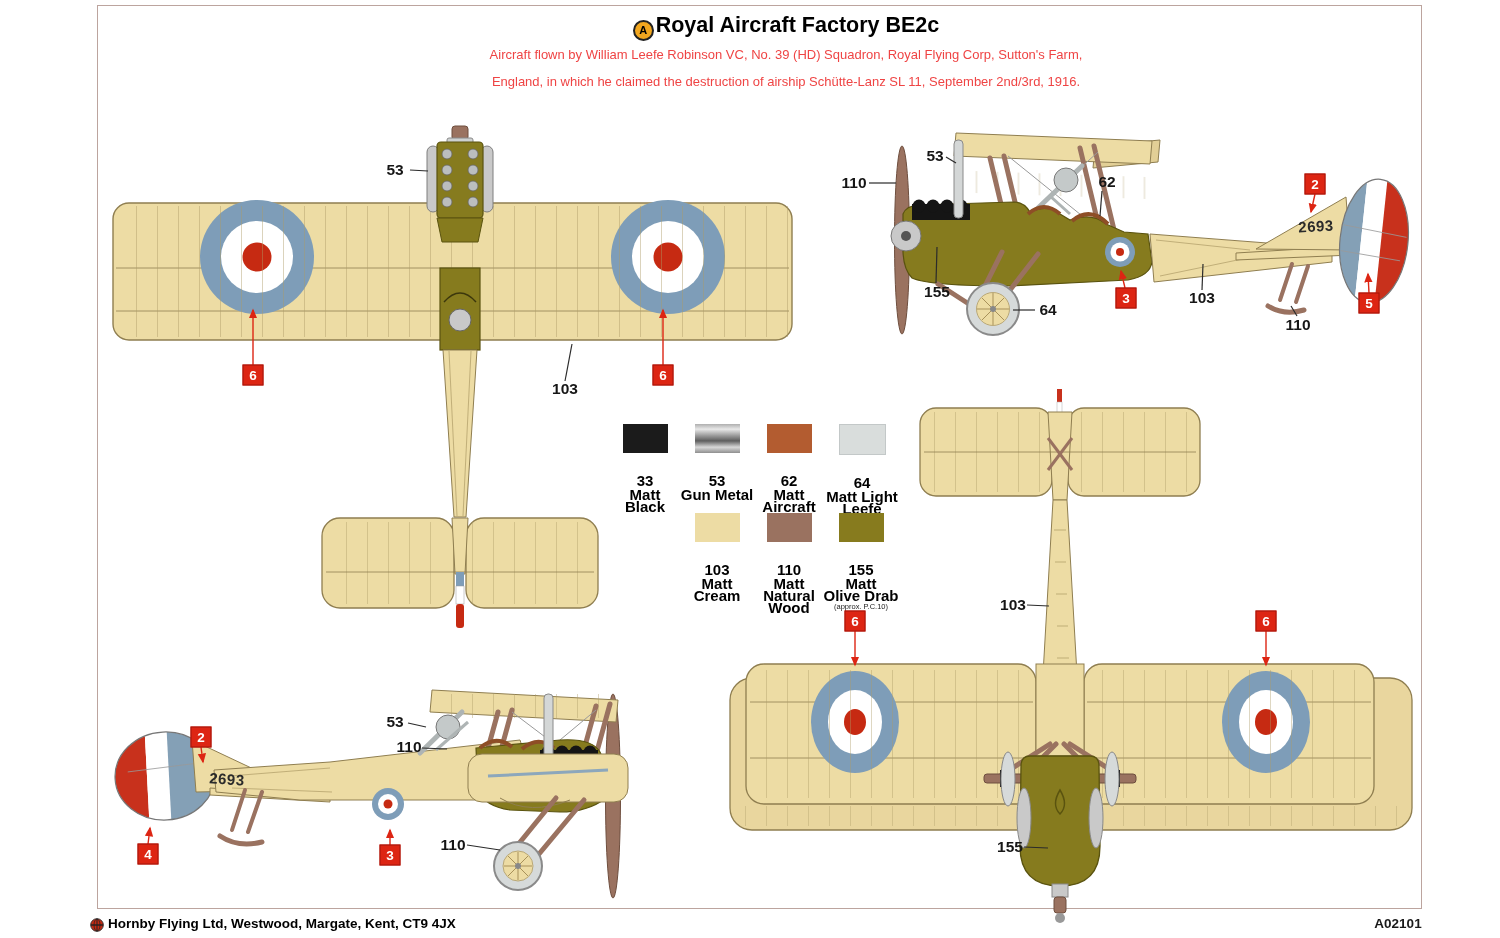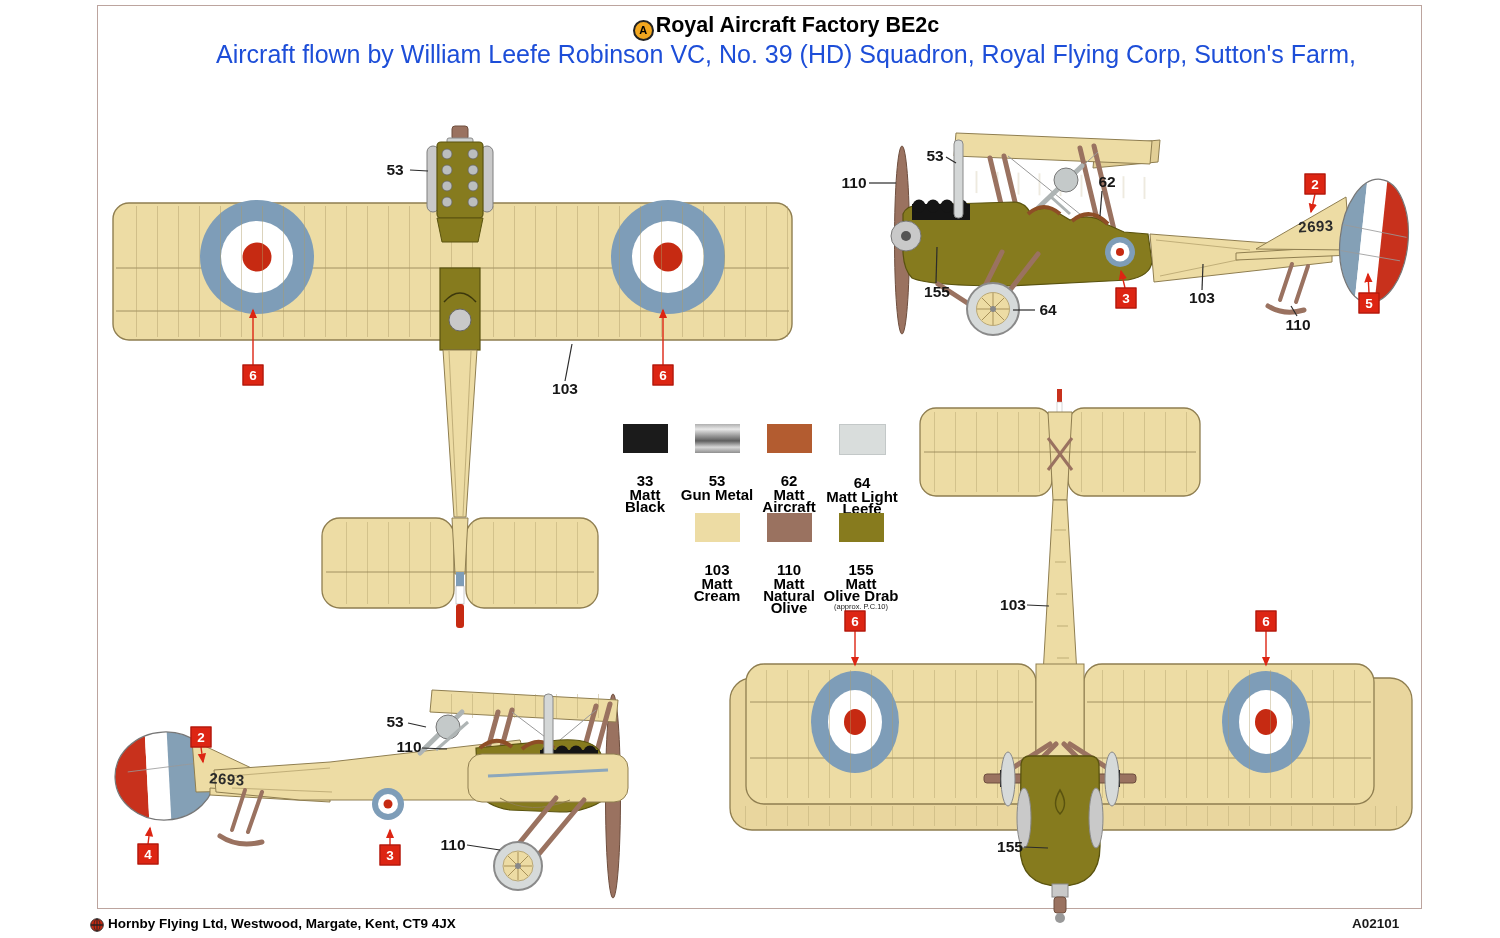--- a/index.html
+++ b/index.html
@@ -13,35 +13,35 @@
        font-family:"Liberation Sans","DejaVu Sans",sans-serif;overflow:hidden;}
   .frame{position:absolute;left:97px;top:5px;width:1323px;height:902px;
          border:1px solid #BCA49E;}
   svg.art{position:absolute;left:0;top:0;pointer-events:none;}
   .abs{position:absolute;transform:translate(-50%,-50%);white-space:nowrap;}
   .title-block{position:absolute;left:130px;top:12px;width:1312px;text-align:center;color:#000;}
   .title-line{font-size:21.5px;font-weight:bold;line-height:26px;}
   .badge{display:inline-flex;align-items:center;justify-content:center;
          width:17px;height:17px;border-radius:50%;background:#F2A71F;border:2px solid #222;
          font-size:11px;font-weight:bold;color:#000;vertical-align:-2px;margin-right:2px;}
-  .subtitle{font-size:25px;line-height:27px;color:#1d4ed8;}
+  .subtitle{font-size:13px;line-height:27px;color:#ef4444;}
   .callout{font-size:15.5px;font-weight:bold;color:#161616;}
   .marker{width:19px;height:19px;background:var(--marker);border:1px solid #A2150A;
           color:#fff;font-size:13.5px;font-weight:bold;display:flex;
           align-items:center;justify-content:center;}
   .serial{font-size:15px;font-weight:bold;color:#2B2B2B;letter-spacing:.5px;}
   .legend-cell{position:absolute;width:90px;text-align:center;color:#000;}
   .swatch{width:45px;height:29px;margin:0 auto;}
   .swatch-gunmetal{background:linear-gradient(180deg,#AFAFAF 0%,#E8E8E8 18%,#9B9B9B 40%,#5E5E5E 58%,#D8D8D8 80%,#8F8F8F 100%);}
   .paint-code{font-size:15px;font-weight:bold;margin-top:20px;line-height:16px;}
   .paint-name{font-size:15px;font-weight:bold;line-height:12px;}
   .paint-note{font-size:7.5px;line-height:9px;color:#222;}
   .footer-left{position:absolute;left:108px;top:916px;font-size:13.5px;font-weight:bold;color:#000;}
   .footer-logo{position:absolute;left:90px;top:918px;width:14px;height:14px;}
-  .footer-right{position:absolute;left:1352px;top:916px;width:92px;text-align:left;
+  .footer-right{position:absolute;left:1352px;top:916px;width:92px;text-align:center;
                 font-size:13.5px;font-weight:bold;color:#1a1a1a;}
 </style>
 </head>
 <body>
 
 <div class="frame"></div>
 
 <svg class="art" width="1500" height="938" viewBox="0 0 1500 938">
   <defs>
     <pattern id="ribs" width="21" height="8" patternUnits="userSpaceOnUse">
@@ -374,20 +374,21 @@
     <line x1="148" y1="844" x2="150" y2="828"></line>
     <line x1="390" y1="845" x2="390" y2="830"></line>
     <line x1="855" y1="631" x2="855" y2="665"></line>
     <line x1="1266" y1="631" x2="1266" y2="665"></line>
   </g>
 </svg>
 
 <div class="title-block">
   <div class="title-line"><span class="badge">A</span><span>Royal Aircraft Factory BE2c</span></div>
   <div class="subtitle">Aircraft flown by William Leefe Robinson VC, No. 39 (HD) Squadron, Royal Flying Corp, Sutton's Farm,</div>
+  <div class="subtitle">England, in which he claimed the destruction of airship Schütte-Lanz SL 11, September 2nd/3rd, 1916.</div>
 </div>
 
 <div>
   <div class="legend-cell" style="left:600px;top:424px">
     <div class="swatch" style="background: rgb(27, 27, 27);"></div>
     <div class="paint-code">33</div>
     <div class="paint-name">Matt</div>
     <div class="paint-name">Black</div>
   </div>
   <div class="legend-cell" style="left:672px;top:424px">
@@ -410,21 +411,21 @@
   <div class="legend-cell" style="left:672px;top:513px">
     <div class="swatch" style="background: rgb(237, 220, 164);"></div>
     <div class="paint-code">103</div>
     <div class="paint-name">Matt</div>
     <div class="paint-name">Cream</div>
   </div>
   <div class="legend-cell" style="left:744px;top:513px">
     <div class="swatch" style="background: rgb(154, 114, 96);"></div>
     <div class="paint-code">110</div>
     <div class="paint-name">Matt</div>
-    <div class="paint-name">Natural Olive</div>
+    <div class="paint-name">Natural Wood</div>
   </div>
   <div class="legend-cell" style="left:816px;top:513px">
     <div class="swatch" style="background: rgb(135, 123, 30);"></div>
     <div class="paint-code">155</div>
     <div class="paint-name">Matt</div>
     <div class="paint-name">Olive Drab</div>
     <div class="paint-note">(approx. P.C.10)</div>
   </div>
 </div>
 

